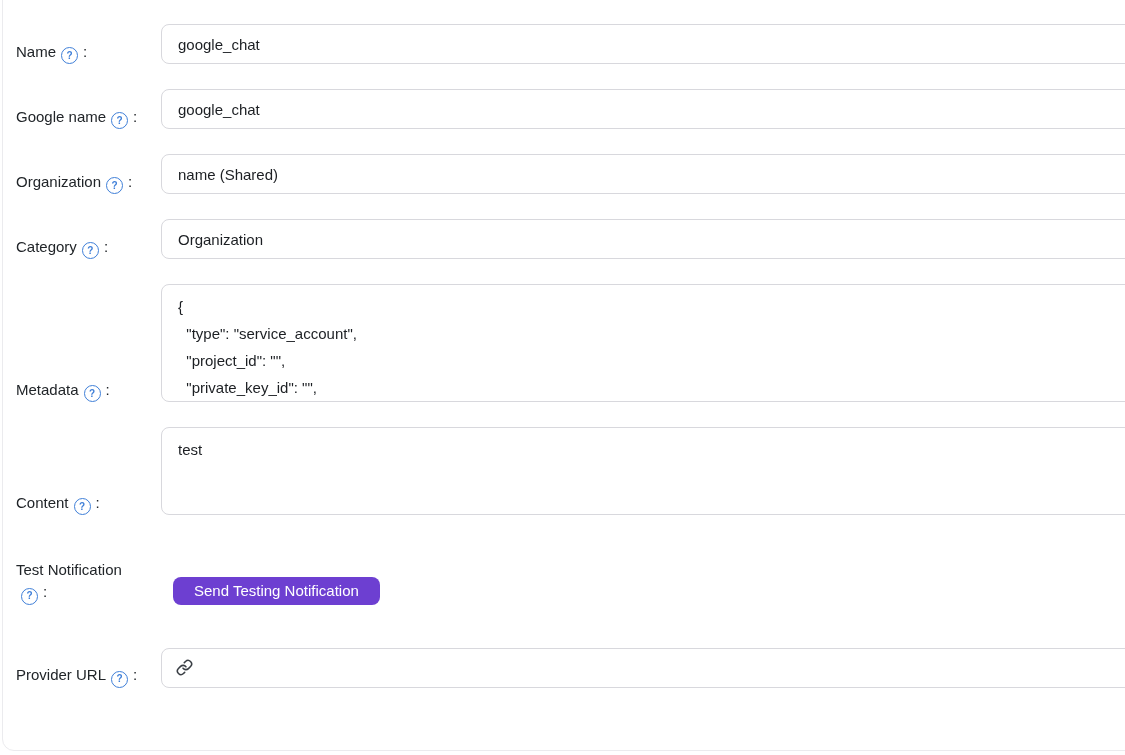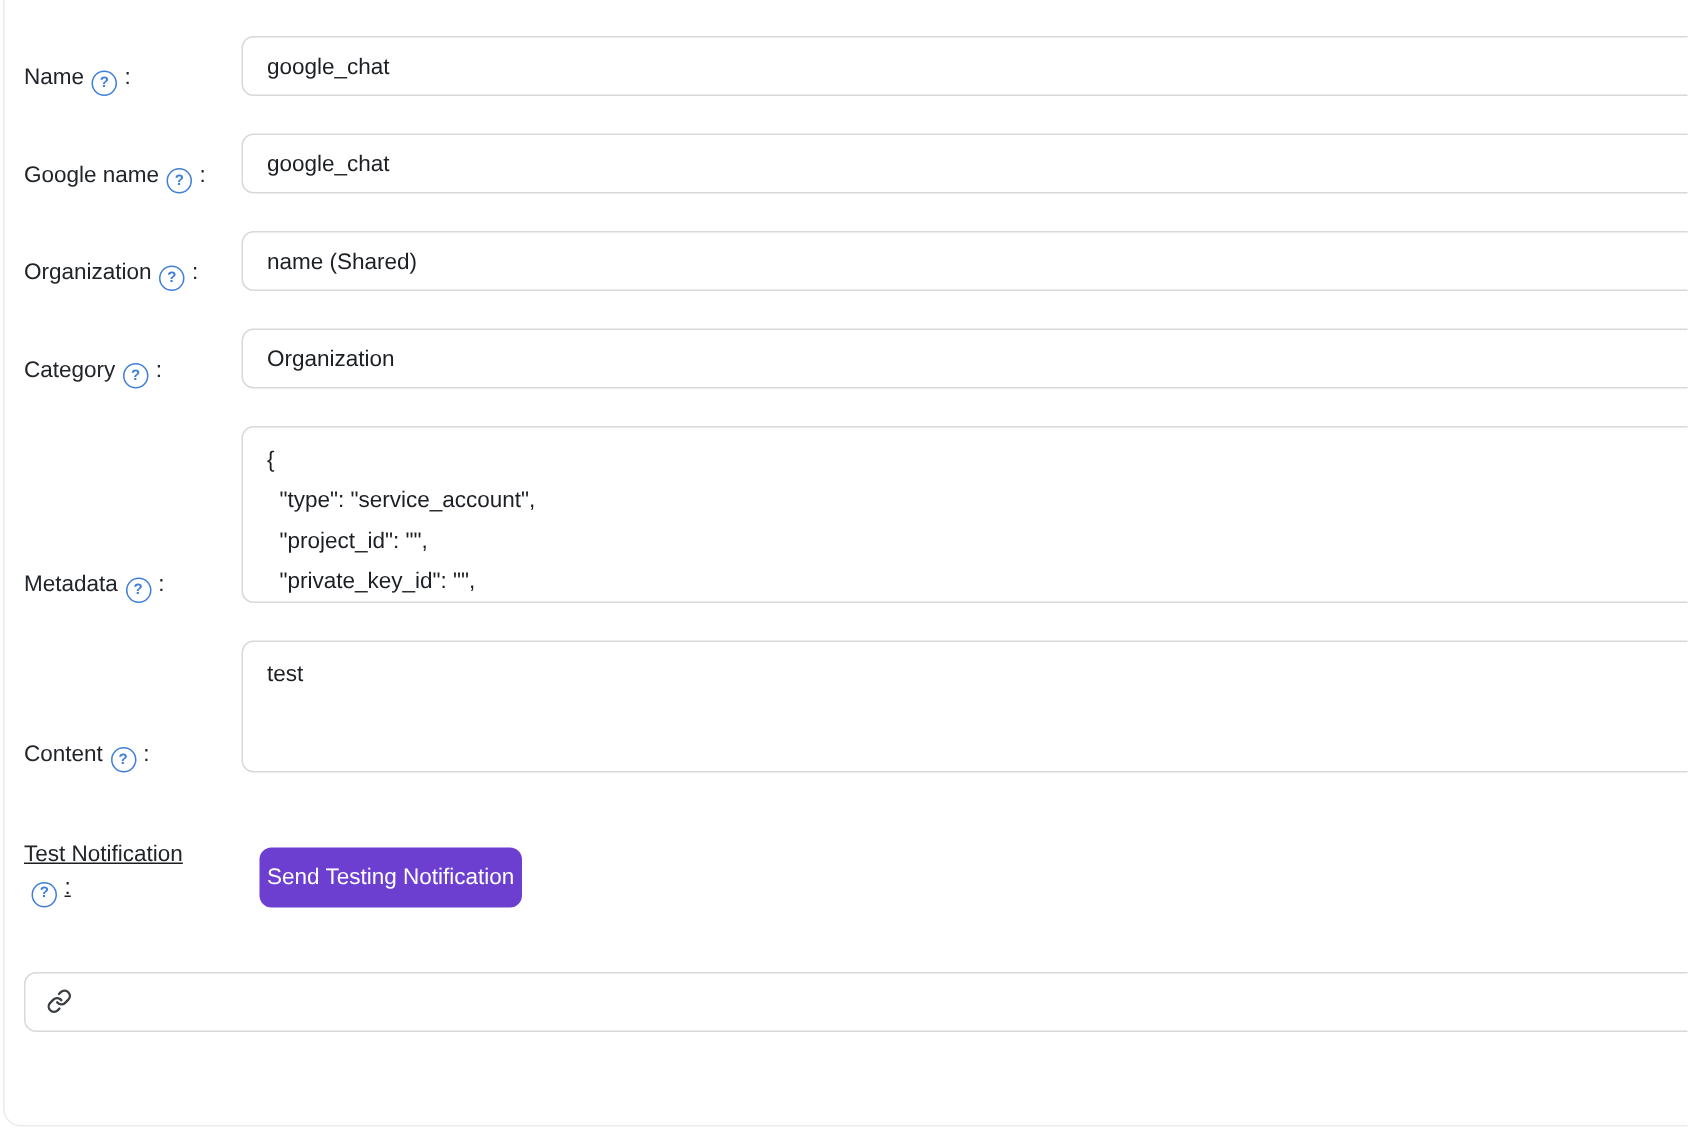--- a/index.html
+++ b/index.html
@@ -20,21 +20,21 @@
     font-size:15px;
   }
   .card{
     position:absolute;top:-30px;left:2px;width:1190px;height:779px;
     border:1px solid var(--card-border);border-radius:12px;
     pointer-events:none;
   }
   .form{position:relative;padding:24px 0 0 16px;}
   .row{display:flex;align-items:flex-end;margin-bottom:25px;}
   .row-content{margin-bottom:35px;}
-  .row-test{margin-bottom:43px;text-decoration:underline;}
+  .row-test{margin-bottom:43px;}
   .label-col{
     flex:0 0 145px;width:145px;box-sizing:border-box;padding:9px 19px 0 0;
     line-height:22px;color:#212529;
   }
   .help-icon{
     display:inline-flex;align-items:center;justify-content:center;
     width:15px;height:15px;border:1px solid var(--help-icon-blue);
     border-radius:50%;color:var(--help-icon-blue);
     font-size:10px;font-weight:700;line-height:1;
     margin:0 2px 0 5px;vertical-align:-2px;cursor:pointer;
@@ -53,21 +53,21 @@
   }
   .textarea-box{
     box-sizing:border-box;border:1px solid var(--input-border);border-radius:8px;
     padding:8px 16px;line-height:27px;white-space:pre-wrap;
     overflow:hidden;background:#fff;cursor:text;
   }
   .textarea-lg{height:118px;}
   .textarea-sm{height:88px;}
   .btn{
     display:inline-flex;align-items:center;justify-content:center;
-    height:40px;padding:0 5px;margin-left:12px;
+    height:28px;padding:0 21px;margin-left:12px;
     background:var(--accent-button);color:#ffffff;border:none;border-radius:8px;
     font:inherit;cursor:pointer;
   }
   .url-box{
     display:flex;align-items:center;gap:9px;height:40px;box-sizing:border-box;
     border:1px solid var(--input-border);border-radius:8px;
     padding:0 14px;background:#fff;cursor:text;
   }
   .chat-icon-svg{width:19px;height:17px;flex:0 0 auto;}
   .link-icon-svg{width:17px;height:17px;flex:0 0 auto;}
@@ -130,20 +130,21 @@
   </div>
 
   <div class="row row-test">
     <div class="label-col"><span>Test Notification</span><span class="help-icon">?</span><span class="colon">:</span></div>
     <div class="field-col">
       <button class="btn">Send Testing Notification</button>
     </div>
   </div>
 
   <div class="row">
+    <div class="label-col"><span>Provider URL</span><span class="help-icon">?</span><span class="colon">:</span></div>
     <div class="field-col">
       <div class="url-box">
         <svg class="link-icon-svg" viewBox="0 0 24 24" fill="none" stroke="#3a3f45" stroke-width="2.2" stroke-linecap="round" stroke-linejoin="round" xmlns="http://www.w3.org/2000/svg">
           <path d="M10 13a5 5 0 0 0 7.54.54l3-3a5 5 0 0 0-7.07-7.07l-1.72 1.71"></path>
           <path d="M14 11a5 5 0 0 0-7.54-.54l-3 3a5 5 0 0 0 7.07 7.07l1.71-1.71"></path>
         </svg>
       </div>
     </div>
   </div>
 

